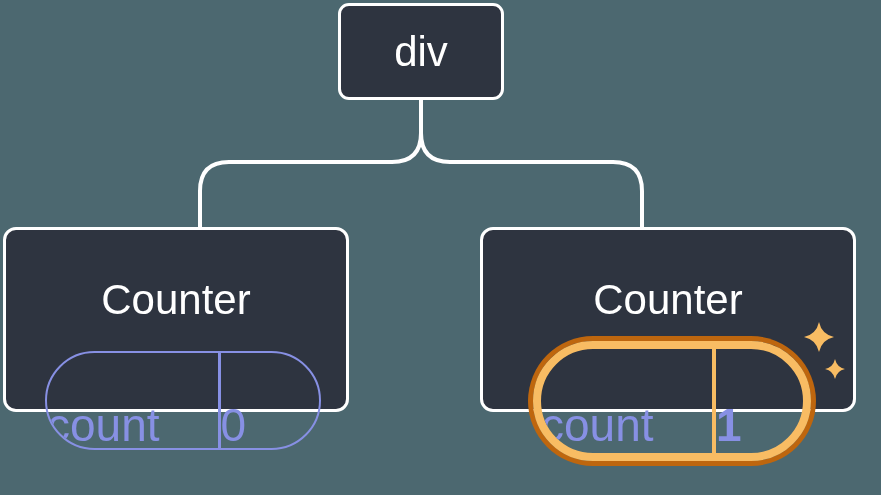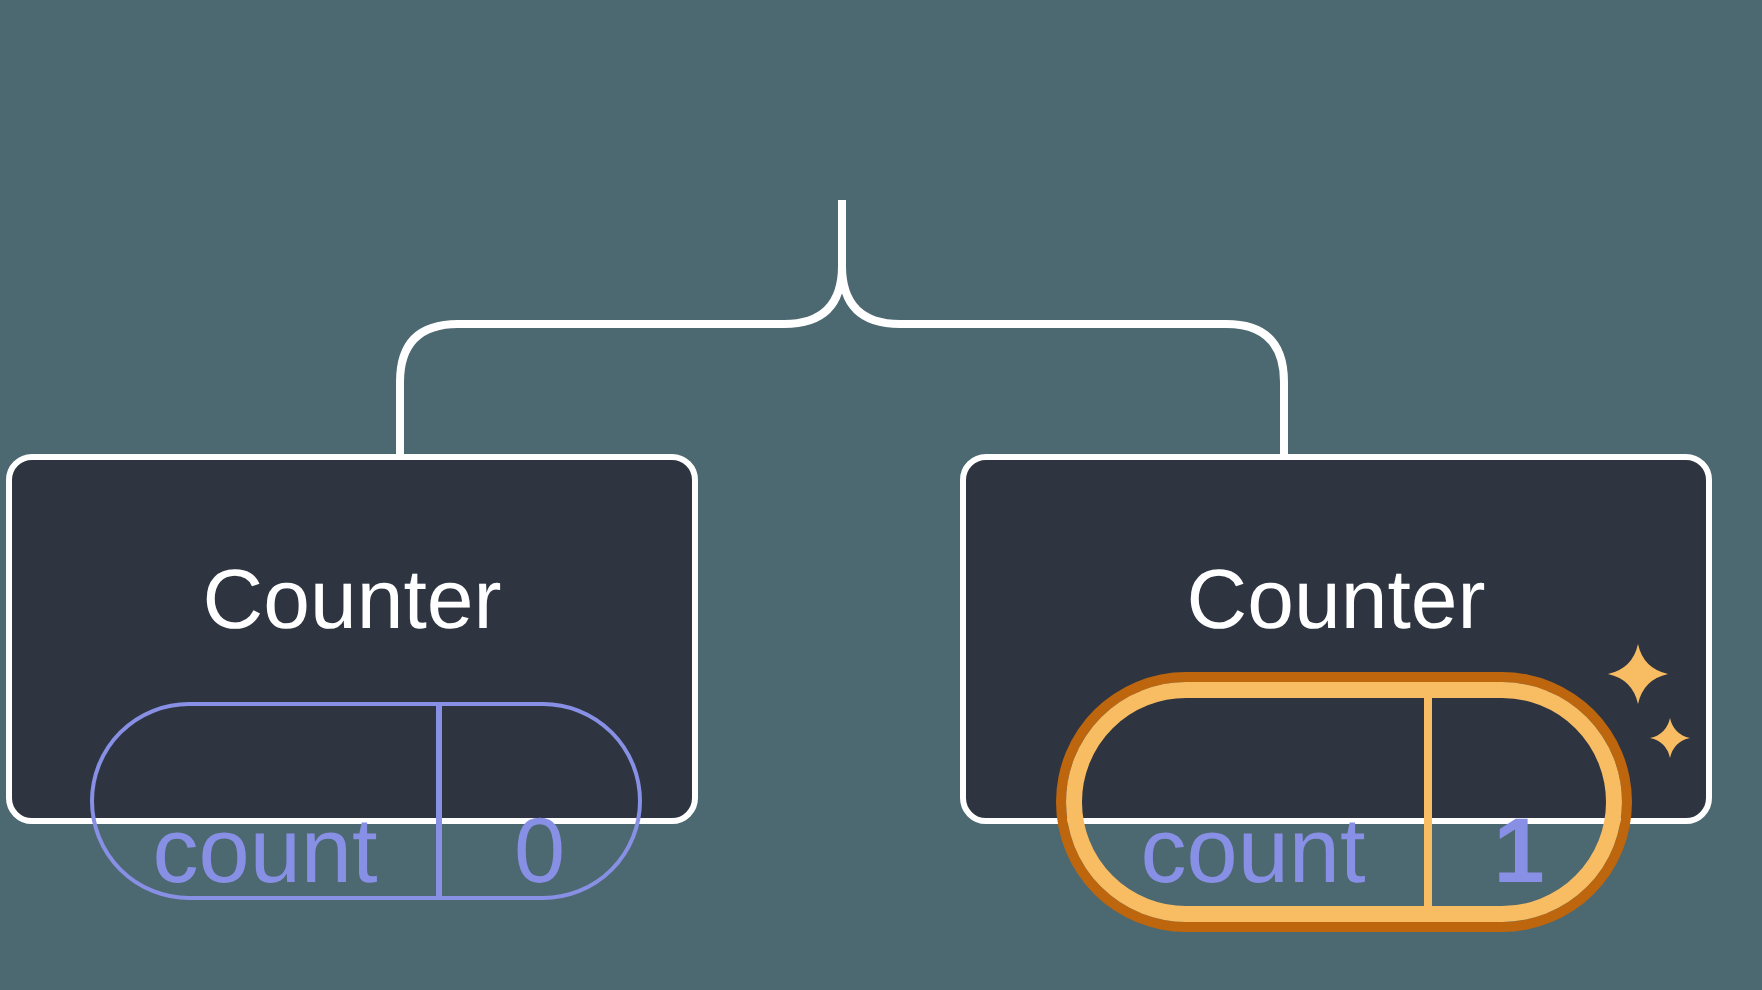--- a/index.html
+++ b/index.html
@@ -39,21 +39,21 @@
     position:absolute;left:0;top:44px;width:100%;height:52px;
     display:flex;align-items:center;justify-content:center;
     color:var(--text);font-size:42px;line-height:52px;
   }
 
   .pill{
     position:absolute;display:flex;align-items:stretch;overflow:hidden;
     border-radius:999px;border:2px solid var(--accent);
   }
   .pill.plain{left:39px;top:121px;width:276px;height:99px;}
-  .pill .seg{display:flex;align-items:center;justify-content:center;margin-top:48px;}
+  .pill .seg{display:flex;align-items:center;justify-content:flex-start;margin-top:48px;}
   .pill .seg.key{width:171px;}
   .pill .seg.val{flex:1;}
   .pill .divider{width:2.5px;background:var(--accent);}
   .state-key{color:var(--accent);font-size:46px;line-height:1;}
   .state-val{color:var(--accent);font-size:46px;line-height:1;}
 
   .pill.highlighted{
     left:50px;top:111px;width:278px;height:120px;
     border:8px solid var(--hl-inner);
     box-shadow:0 0 0 5px var(--hl-outer);
@@ -68,20 +68,23 @@
 </head>
 <body>
 
 <div class="stage">
 
   <svg class="connectors" viewBox="0 0 881 495">
     <path d="M421,100 V133 Q421,162 392,162 H229 Q200,162 200,191 V228"></path>
     <path d="M421,100 V133 Q421,162 450,162 H613 Q642,162 642,191 V228"></path>
   </svg>
 
+  <div class="node-root">
+    <span class="node-root-label">div</span>
+  </div>
 
   <div class="card left">
     <div class="card-title">Counter</div>
     <div class="pill plain">
       <div class="seg key">
         <span class="state-key">count</span>
       </div>
       <div class="divider"></div>
       <div class="seg val">
         <span class="state-val">0</span>

